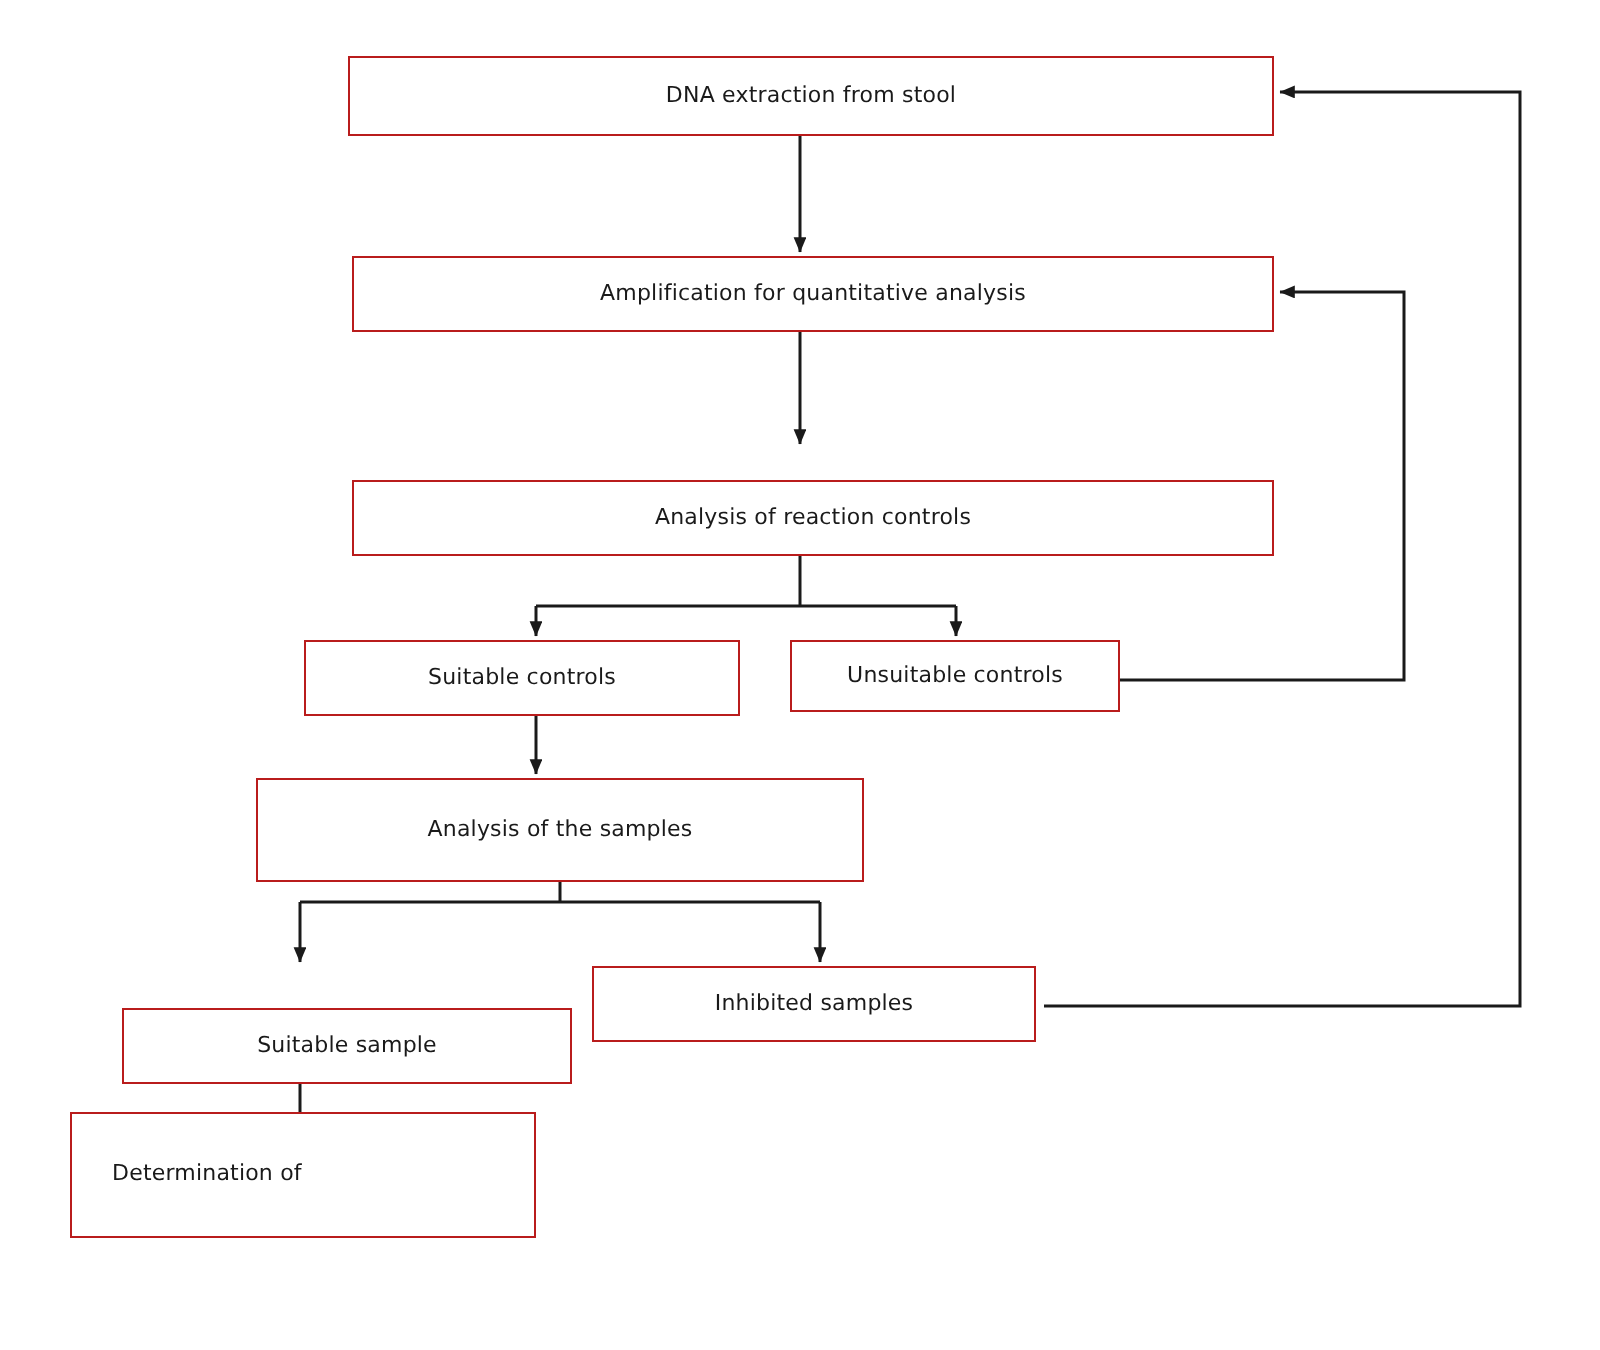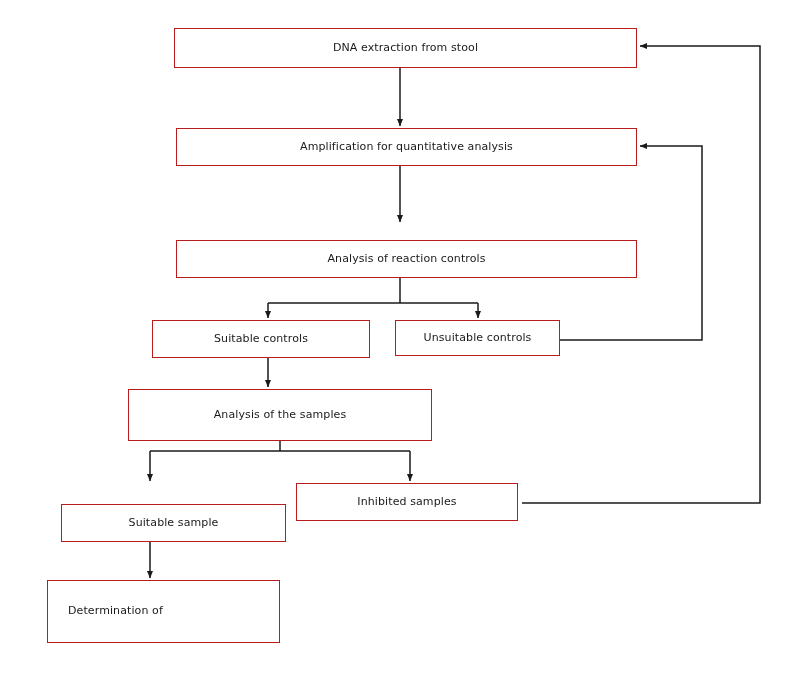--- a/index.html
+++ b/index.html
@@ -121,17 +121,17 @@
   </div>
 
   <div class="node-box" style="left:37px; top:504px; width:225px; height:38px;margin-left:24px;">
     <span class="node-line">Suitable sample</span>
   </div>
 
   <div class="node-box" style="left:296px; top:483px; width:222px; height:38px;">
     <span class="node-line">Inhibited samples</span>
   </div>
 
-  <div class="node-box two-line" style="left:35px; top:580px; width:233px; height:63px;margin-left:12px;">
+  <div class="node-box two-line" style="left:35px; top:556px; width:233px; height:63px;">
     <span class="node-line">Determination of</span>
   </div>
 
 </div>
 
 </body></html>

